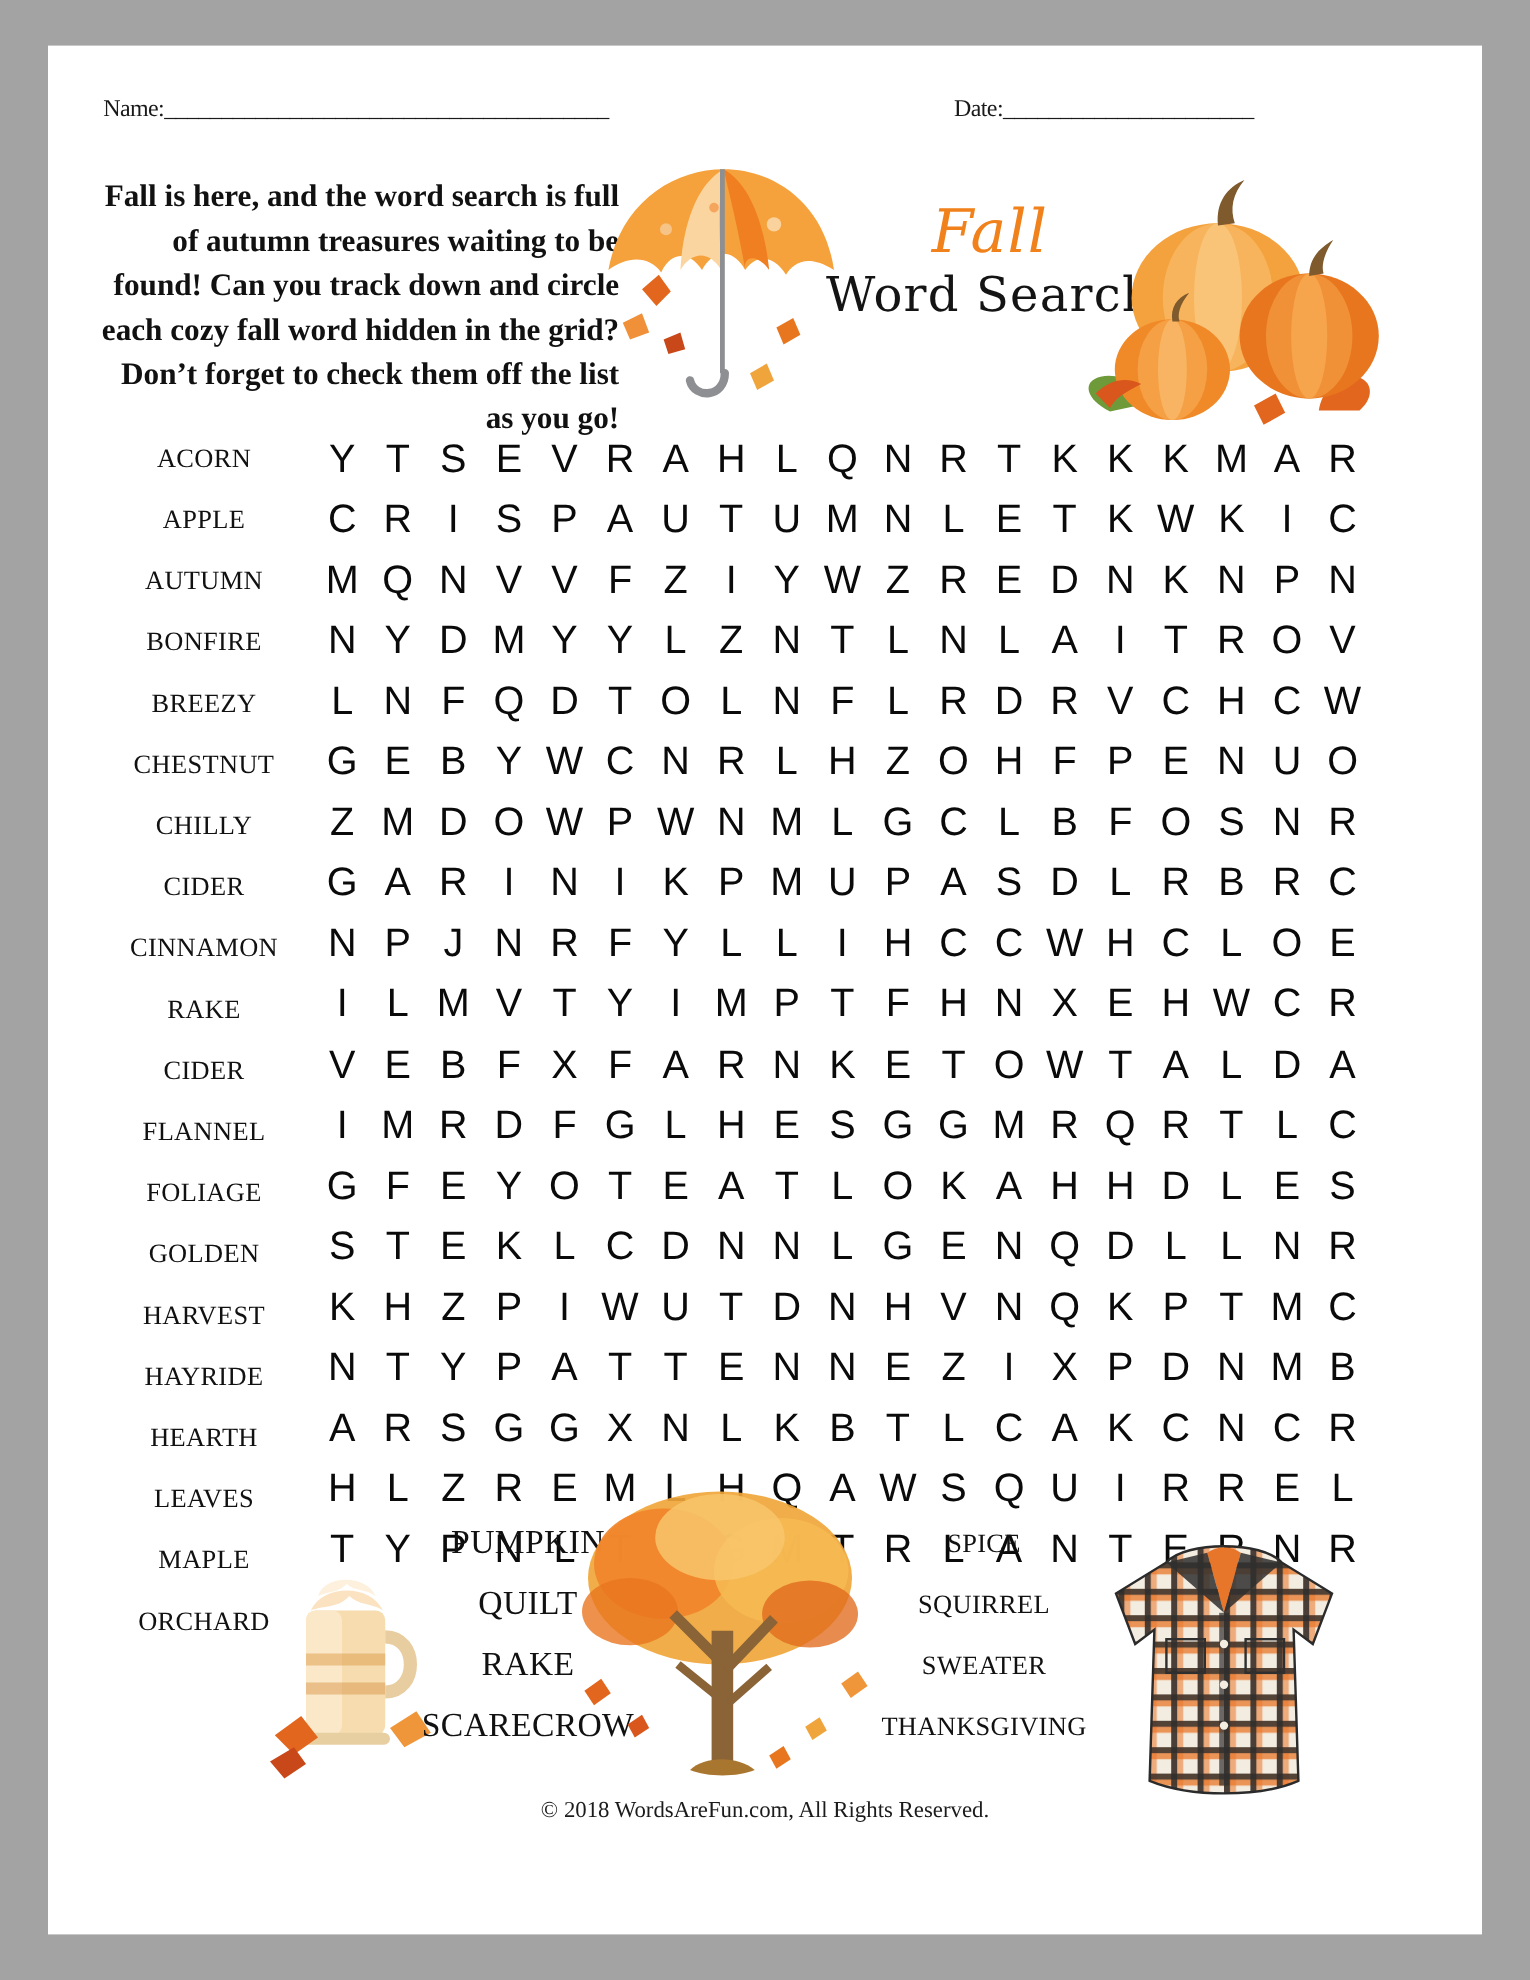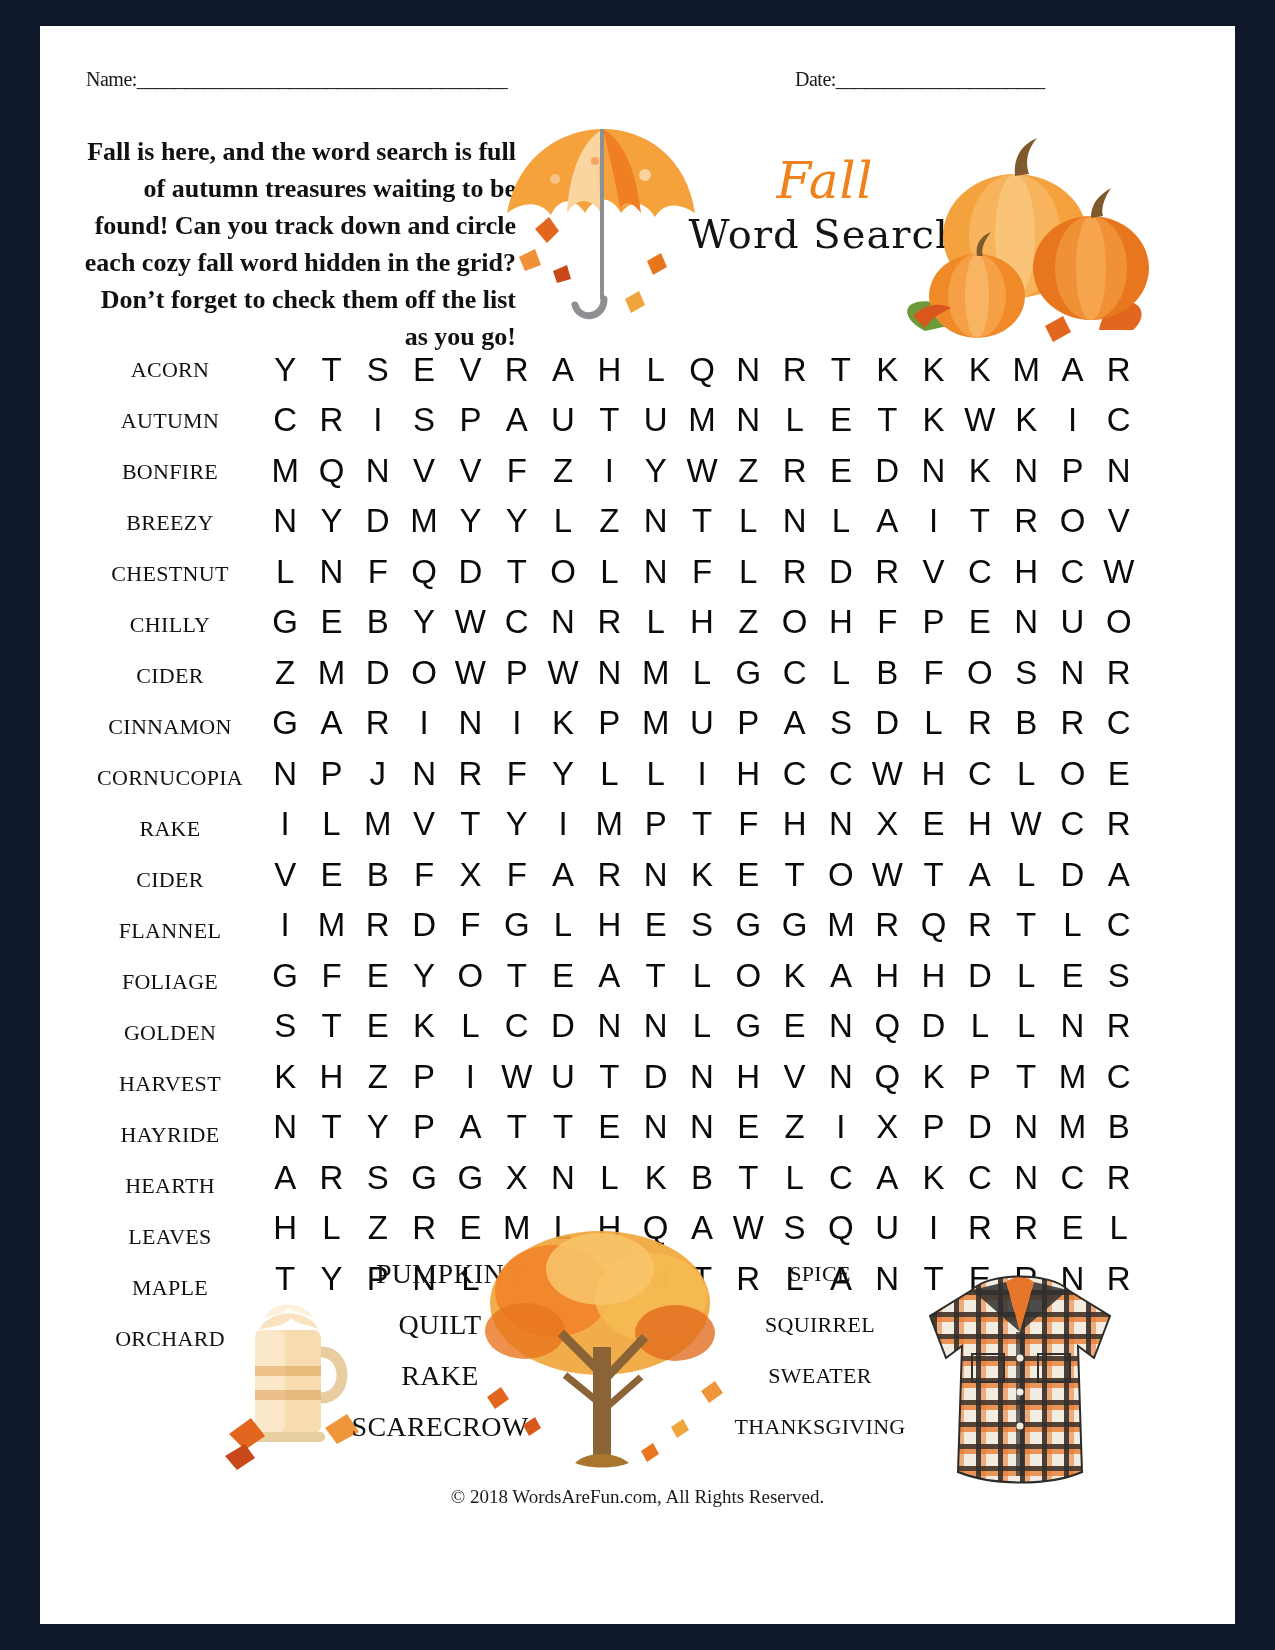--- a/index.html
+++ b/index.html
@@ -10,23 +10,23 @@
     width: 1275px;
     height: 1650px;
     background: #ffffff;
     font-family: "Liberation Serif", serif;
     overflow: hidden;
   }
   .page {
     position: relative;
     width: 1275px;
     height: 1650px;
-    background: #0f172a;
+    background: #a3a3a3;
     box-sizing: border-box;
-    padding: 26px 40px;
+    padding: 38px 40px;
   }
   .sheet {
     position: relative;
     width: 100%;
     height: 100%;
     background: #ffffff;
     box-sizing: border-box;
   }
 
   
@@ -272,28 +272,28 @@
           <ellipse cx="82" cy="180" rx="12" ry="42" fill="#f8b462"></ellipse>
           <path d="M82 140 C80 128 86 120 96 116 C88 126 86 134 88 140 Z" fill="#7f5a2c"></path>
           <path d="M18 200 C30 188 44 186 56 192 C44 198 34 204 30 212 Z" fill="#d9561c"></path>
           <path d="M150 210 l18 -10 l8 16 l-18 10 z" fill="#e2661d"></path>
         </g>
       </svg>
     </div>
 
     <div class="wordlist-left">
       <div class="w">ACORN</div>
+      <div class="w">APPLE</div>
       <div class="w">AUTUMN</div>
       <div class="w">BONFIRE</div>
       <div class="w">BREEZY</div>
       <div class="w">CHESTNUT</div>
       <div class="w">CHILLY</div>
       <div class="w">CIDER</div>
       <div class="w">CINNAMON</div>
-      <div class="w">CORNUCOPIA</div>
       <div class="w">RAKE</div>
       <div class="w">CIDER</div>
       <div class="w">FLANNEL</div>
       <div class="w">FOLIAGE</div>
       <div class="w">GOLDEN</div>
       <div class="w">HARVEST</div>
       <div class="w">HAYRIDE</div>
       <div class="w">HEARTH</div>
       <div class="w">LEAVES</div>
       <div class="w">MAPLE</div>

